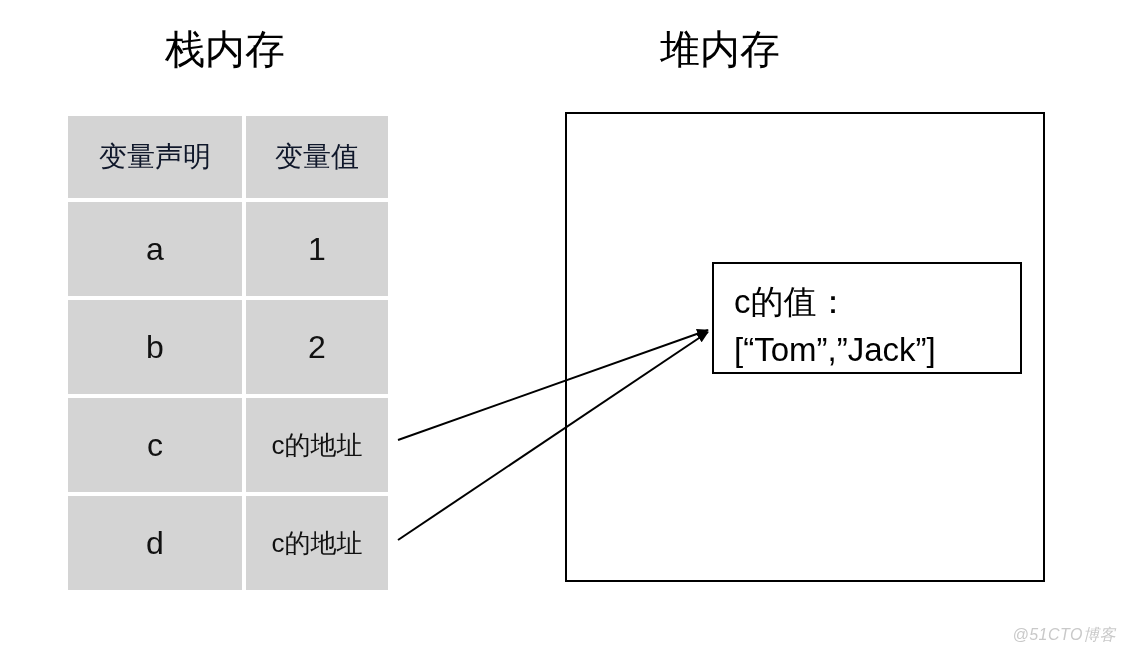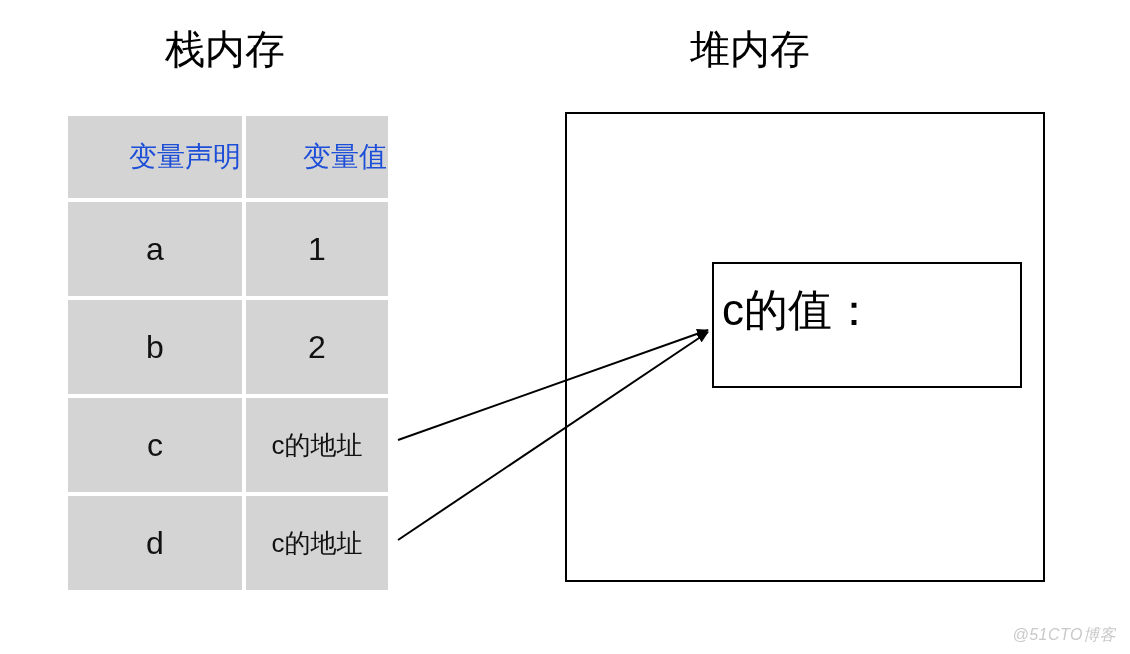--- a/index.html
+++ b/index.html
@@ -14,42 +14,41 @@
   }
 
   .title {
     position: absolute;
     font-size: 40px;
     color: #000;
     font-weight: 400;
   }
 
   .stack-title { left: 165px; top: 22px; text-align: center; }
-  .heap-title  { left: 690px; top: 22px; }
+  .heap-title  { left: 660px; top: 22px; }
 
   
   .stack-table {
     position: absolute;
     left: 64px;
     top: 112px;
     width: 328px;
     border-collapse: separate;
     border-spacing: 4px;
   }
   .stack-table th, .stack-table td {
     text-align: center;
     vertical-align: middle;
     font-weight: 400;
   }
   .stack-table th {
     background: #d4d4d4;
     height: 80px;
     font-size: 28px;
-    color: #1d4ed8;
-    text-align: right;
+    color: #0f172a;
   }
   .stack-table td {
     background: #d4d4d4;
     height: 92px;
     font-size: 32px;
     color: #111;
   }
   .stack-table td.cn {
     font-size: 26px;
   }
@@ -63,25 +62,25 @@
     height: 470px;
     border: 2px solid #000;
     background: #fff;
     box-sizing: border-box;
   }
   .heap-inner {
     position: absolute;
     left: 145px;
     top: 148px;
     width: 310px;
-    height: 126px;
+    height: 112px;
     border: 2px solid #000;
     box-sizing: border-box;
-    padding: 14px 8px;
-    font-size: 44px;
+    padding: 14px 20px;
+    font-size: 33px;
     line-height: 1.45;
     color: #000;
   }
 
   
   svg.arrows {
     position: absolute;
     left: 0;
     top: 0;
     width: 1130px;
@@ -126,20 +125,21 @@
   <tr>
     <td>d</td>
     <td class="cn">c的地址</td>
   </tr>
 </tbody>
   </table>
 
 <div class="heap-box">
   <div class="heap-inner">
     <div>c的值：</div>
+    <div>[“Tom”,”Jack”]</div>
   </div>
 </div>
 
 <svg class="arrows">
   <defs>
     <marker id="arrowhead" markerWidth="12" markerHeight="10" refX="11" refY="5" orient="auto" markerUnits="userSpaceOnUse">
       <path d="M0,0 L12,5 L0,10 Z" fill="#000"></path>
     </marker>
   </defs>
   <line x1="398" y1="440" x2="708" y2="330" stroke="#000" stroke-width="2" marker-end="url(#arrowhead)"></line>

